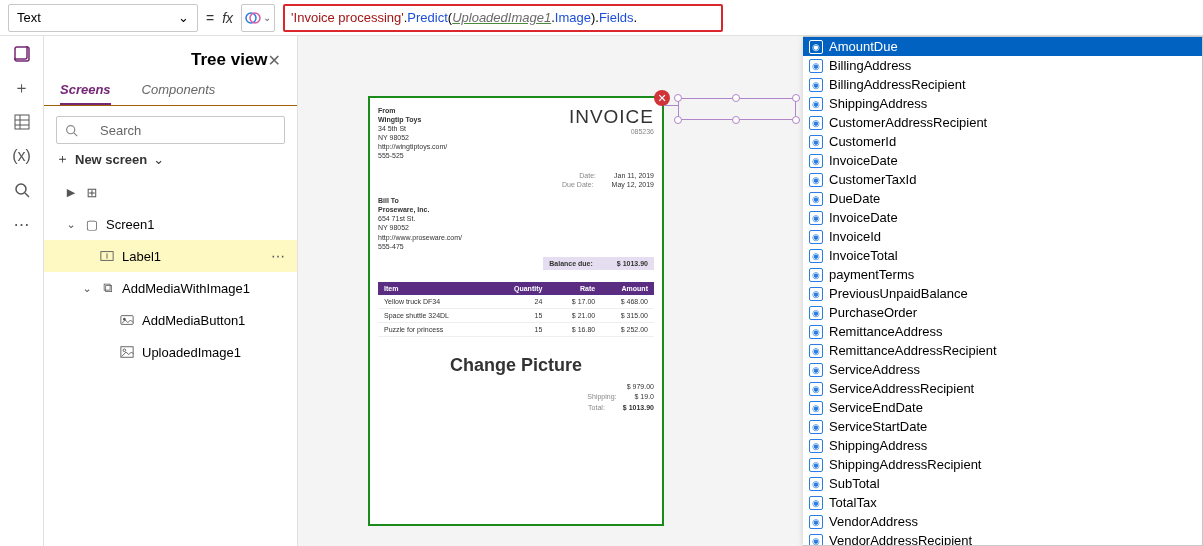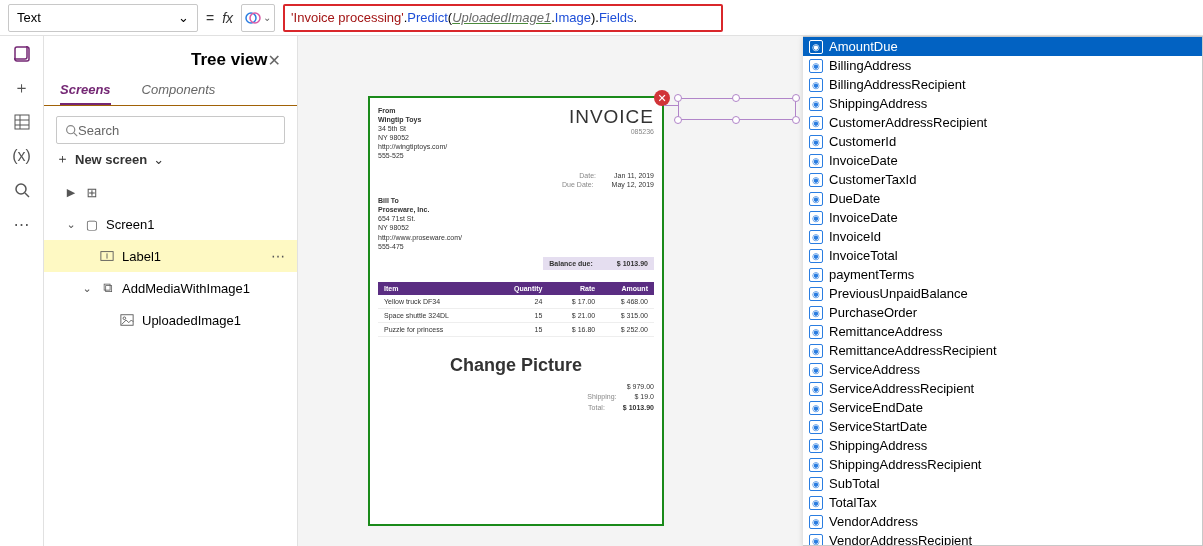--- a/index.html
+++ b/index.html
@@ -23,21 +23,21 @@
 .rail .ic { width: 20px; height: 20px; color: #555; display: flex; align-items: center; justify-content: center; font-size: 16px; }
 .rail .ic.active { color: #742774; }
 
 
 .tree { position: absolute; left: 44px; top: 36px; width: 254px; bottom: 0; border-right: 1px solid #e1e1e1; background: #fff; }
 .tree-head { display: flex; justify-content: flex-end; align-items: center; padding: 14px 16px 6px; }
 .tree-head h2 { font-size: 17px; font-weight: 600; }
 .tree-tabs { display: flex; gap: 31px; padding: 0 16px; font-size: 13px; border-bottom: 1px solid #a16207; font-style: italic; }
 .tree-tab { padding: 6px 0; color: #666; }
 .tree-tab.active { color: #742774; border-bottom: 2px solid #742774; font-weight: 600; }
-.tree-search { margin: 10px 12px 6px; display: flex; align-items: center; gap: 0; height: 28px; border: 1px solid #c8c8c8; border-radius: 2px; padding: 0 8px; font-size: 13px; color: #666; }
+.tree-search { margin: 10px 12px 6px; display: flex; align-items: center; gap: 22px; height: 28px; border: 1px solid #c8c8c8; border-radius: 2px; padding: 0 8px; font-size: 13px; color: #666; }
 .ns-btn { margin: 4px 12px 8px; display: flex; align-items: center; gap: 6px; font-size: 13px; color: #333; }
 .tree-list { font-size: 13px; }
 .tree-row { display: flex; align-items: center; height: 32px; padding-right: 8px; gap: 6px; }
 .tree-row.sel { background: #fef9c3; }
 .tree-row .tw { width: 14px; text-align: center; color: #555; font-size: 11px; }
 .tree-row .ic { width: 16px; text-align: center; font-size: 13px; color: #555; }
 .tree-row .lbl { flex: 1; white-space: nowrap; overflow: hidden; text-overflow: ellipsis; }
 .tree-row .more { font-size: 14px; color: #555; padding: 0 4px; }
 .ind1 { padding-left: 20px; }
 .ind2 { padding-left: 36px; }
@@ -193,20 +193,30 @@
             <line x1="8" y1="5" x2="8" y2="11" stroke="#555"></line>
           </svg>
       </span>
       <span class="lbl">Label1</span>
       <span class="more">⋯</span>
     </div>
     <div class="tree-row ind2">
       <span class="tw">⌄</span>
       <span class="ic">⧉</span>
       <span class="lbl">AddMediaWithImage1</span>
+    </div>
+    <div class="tree-row ind4">
+      <span class="ic">
+        <svg width="14" height="14" viewBox="0 0 16 16">
+            <rect x="1" y="3" width="14" height="10" rx="1" fill="none" stroke="#555"></rect>
+            <circle cx="5" cy="7" r="1.5" fill="#555"></circle>
+            <path d="M2 12 L6 8 L9 11 L12 8 L15 11" fill="none" stroke="#555"></path>
+          </svg>
+      </span>
+      <span class="lbl">AddMediaButton1</span>
     </div>
     <div class="tree-row ind4">
       <span class="ic">
         <svg width="14" height="14" viewBox="0 0 16 16">
             <rect x="1" y="2" width="14" height="12" fill="none" stroke="#555"></rect>
             <circle cx="5" cy="6" r="1.5" fill="none" stroke="#555"></circle>
             <path d="M2 13 L7 8 L10 11 L13 8 L15 10" fill="none" stroke="#555"></path>
           </svg>
       </span>
       <span class="lbl">UploadedImage1</span>

